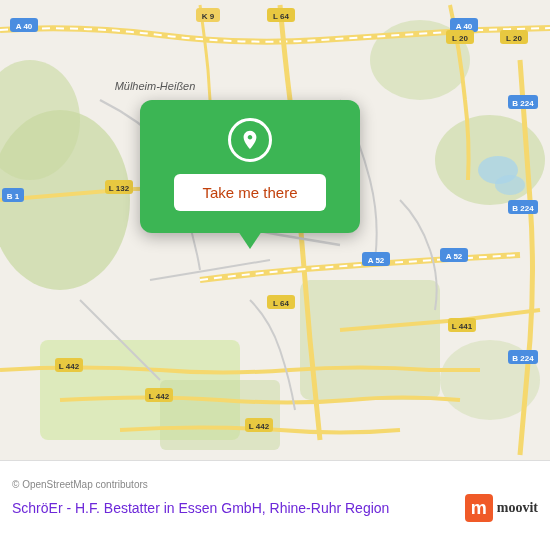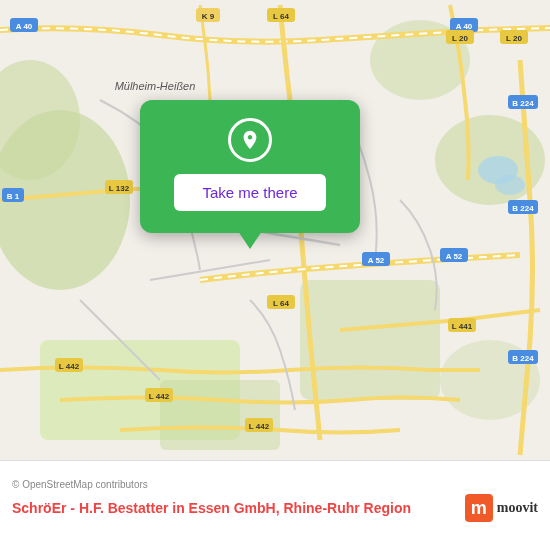--- a/index.html
+++ b/index.html
@@ -66,21 +66,21 @@
     }
 
     .pin-icon svg {
       width: 22px;
       height: 22px;
       fill: white;
     }
 
     #take-me-there-btn {
       background: white;
-      color: #6d28d9;
+      color: #c2410c;
       border: none;
       border-radius: 6px;
       padding: 10px 28px;
       font-size: 15px;
       font-weight: 500;
       cursor: pointer;
       white-space: nowrap;
     }
 
     
@@ -102,22 +102,22 @@
     }
 
     #place-info {
       display: flex;
       align-items: center;
       justify-content: space-between;
     }
 
     #place-name {
       font-size: 14px;
-      color: #ef4444;
-      font-weight: 700;
+      color: #6d28d9;
+      font-weight: 400;
       flex: 1;
     }
 
     .moovit-logo {
       display: flex;
       align-items: center;
       gap: 4px;
     }
 
     .moovit-m {

